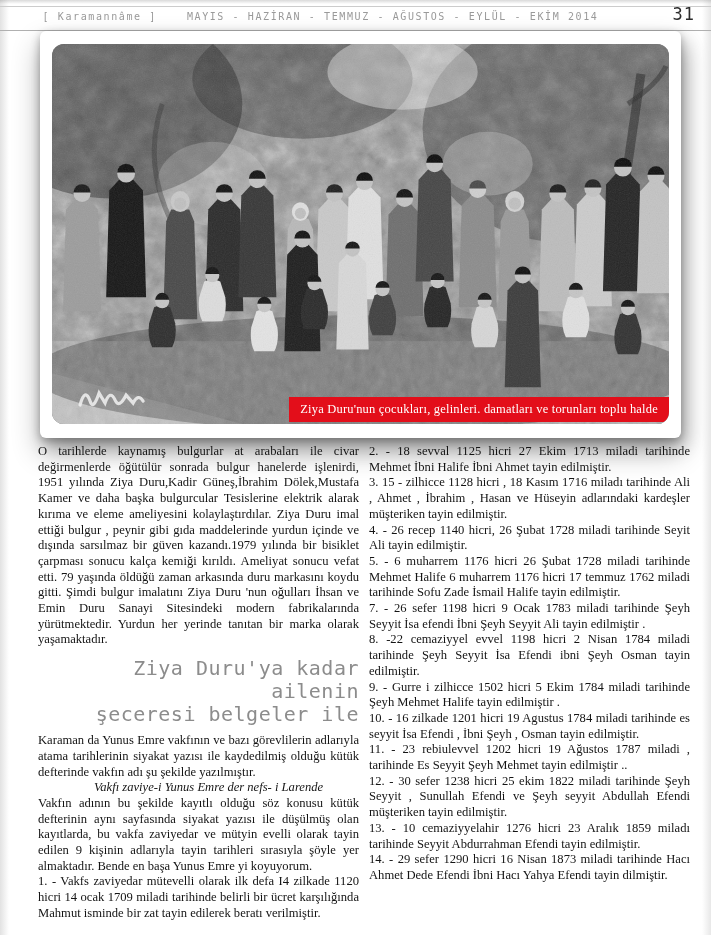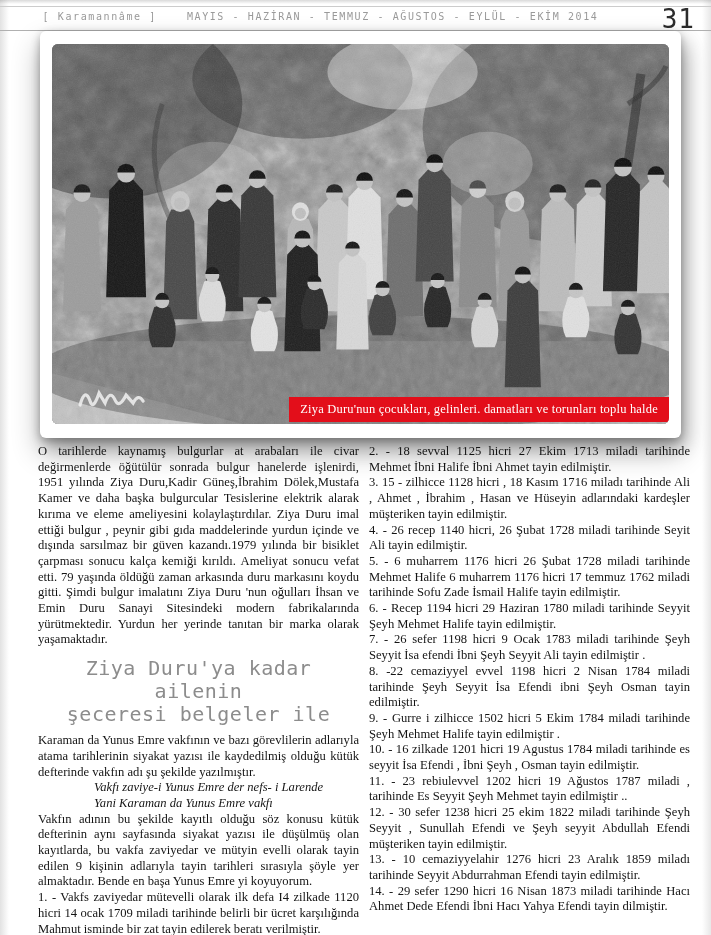--- a/index.html
+++ b/index.html
@@ -11,38 +11,38 @@
   .edge-right{right:0;top:0;bottom:0;width:9px;background:linear-gradient(to left,rgba(110,110,110,.16),rgba(110,110,110,0));}
   .edge-top{left:0;right:0;top:0;height:4px;background:linear-gradient(rgba(120,120,120,.28),rgba(120,120,120,0));}
 
   
   .rule-top{position:absolute;top:6px;left:0;right:0;height:1px;background:#cccccc;}
   .rule-bottom{position:absolute;top:30px;left:0;right:0;height:1px;background:#b0b0b0;}
   .header-text{position:absolute;top:11px;left:0;right:70px;text-align:center;
         font-family:"DejaVu Sans Mono",monospace;font-size:10px;letter-spacing:1.6px;color:#9a9a9a;white-space:nowrap;}
   .header-text .journal{margin-right:30px;}
   .page-number{position:absolute;top:4px;right:16px;font-family:"DejaVu Sans Mono",monospace;
-        font-size:26px;color:#2c2c2c;letter-spacing:1px;}
+        font-size:17px;color:#2c2c2c;letter-spacing:1px;}
 
   
   .photo-frame{position:absolute;left:40px;top:31px;width:641px;height:407px;background:#ffffff;
         border-radius:6px;padding:13px 12px 14px 12px;box-sizing:border-box;
         box-shadow:0 3px 8px rgba(0,0,0,.28),0 14px 28px rgba(0,0,0,.30),6px 10px 18px rgba(0,0,0,.18);}
-  .photo-inner{position:relative;width:100%;height:100%;overflow:hidden;border-radius:6px;background:#8a8a8a;}
+  .photo-inner{position:relative;width:100%;height:100%;overflow:hidden;border-radius:12px;background:#8a8a8a;}
   .photo-inner svg{position:absolute;inset:0;width:100%;height:100%;display:block;}
   .photo-caption{position:absolute;right:0;bottom:2px;height:25px;line-height:25px;padding:0 11px;
         color:#ffffff;font-size:12.5px;letter-spacing:.2px;font-family:"Liberation Serif",serif;white-space:nowrap;}
 
   
   .columns{position:absolute;left:38px;top:444px;width:652px;display:flex;gap:10px;}
   .col{width:321px;font-size:12.6px;line-height:15.7px;text-align:justify;
        text-justify:inter-word;color:#141414;}
   .col p{margin:0;}
   .section-heading{font-family:"DejaVu Sans Mono",monospace;font-weight:normal;color:#8c8c8c;
-       text-align:center;font-size:20px;line-height:23px;margin:9px 0 7px;letter-spacing:.5px;}
+       text-align:right;font-size:20px;line-height:23px;margin:9px 0 7px;letter-spacing:.5px;}
   .indent-line{text-align:left;padding-left:56px;font-style:italic;}
   .subhead{margin-top:10px !important;}
 </style>
 </head>
 <body>
 
 <div class="page">
   <div class="edge edge-left"></div>
   <div class="edge edge-right"></div>
   <div class="edge edge-top"></div>
@@ -147,30 +147,28 @@
 
   <div class="columns">
     <div class="col">
       <p>O tarihlerde kaynamış bulgurlar at arabaları ile civar değirmenlerde öğütülür sonrada bulgur hanelerde işlenirdi, 1951 yılında Ziya Duru,Kadir Güneş,İbrahim Dölek,Mustafa Kamer ve daha başka bulgurcular Tesislerine elektrik alarak kırıma ve eleme ameliyesini kolaylaştırdılar. Ziya Duru imal ettiği bulgur , peynir gibi gıda maddelerinde yurdun içinde ve dışında sarsılmaz bir güven kazandı.1979 yılında bir bisiklet çarpması sonucu kalça kemiği kırıldı. Ameliyat sonucu vefat etti. 79 yaşında öldüğü zaman arkasında duru markasını koydu gitti. Şimdi bulgur imalatını Ziya Duru 'nun oğulları İhsan ve Emin Duru Sanayi Sitesindeki modern fabrikalarında yürütmektedir. Yurdun her yerinde tanıtan bir marka olarak yaşamaktadır.</p>
       <h2 class="section-heading">
         <span>Ziya Duru'ya kadar ailenin</span><br>
         <span>şeceresi belgeler ile</span>
       </h2>
       <p>Karaman da Yunus Emre vakfının ve bazı görevlilerin adlarıyla atama tarihlerinin siyakat yazısı ile kaydedilmiş olduğu kütük defterinde vakfın adı şu şekilde yazılmıştır.</p>
       <p class="indent-line">Vakfı zaviye-i Yunus Emre der nefs- i Larende</p>
-      <p class="indent-line">Yani Karaman da Yunus Emre vakfı</p>
       <p>Vakfın adının bu şekilde kayıtlı olduğu söz konusu kütük defterinin aynı sayfasında siyakat yazısı ile düşülmüş olan kayıtlarda, bu vakfa zaviyedar ve mütyin evelli olarak tayin edilen 9  kişinin adlarıyla tayin tarihleri sırasıyla şöyle yer almaktadır. Bende en başa Yunus Emre yi koyuyorum.</p>
       <p>1. - Vakfs zaviyedar  mütevelli olarak ilk defa I4 zilkade 1120 hicri 14 ocak 1709 miladi tarihinde belirli bir ücret karşılığında Mahmut isminde bir zat tayin edilerek beratı verilmiştir.</p>
     </div>
     <div class="col">
       <p>2. - 18 sevval 1125 hicri 27 Ekim 1713 miladi tarihinde Mehmet İbni Halife İbni Ahmet tayin edilmiştir.</p>
       <p>3. 15 - zilhicce 1128 hicri , 18 Kasım 1716 miladı tarihinde Ali , Ahmet , İbrahim , Hasan ve Hüseyin adlarındaki kardeşler müşteriken tayin edilmiştir.</p>
       <p>4. - 26 recep 1140 hicri, 26 Şubat 1728 miladi tarihinde Seyit Ali tayin edilmiştir.</p>
       <p>5. - 6 muharrem 1176 hicri 26 Şubat 1728 miladi tarihinde Mehmet Halife 6 muharrem 1176 hicri 17 temmuz 1762 miladi tarihinde Sofu Zade İsmail Halife tayin edilmiştir.</p>
-      <p>6. - Recep 1194 hicri 29 Haziran 1780 miladi tarihinde Seyyit Şeyh Mehmet Halife tayin edilmiştir.</p>
       <p>7. - 26 sefer 1198 hicri 9 Ocak 1783 miladi tarihinde Şeyh Seyyit İsa efendi İbni Şeyh Seyyit Ali tayin edilmiştir .</p>
       <p>8. -22 cemaziyyel evvel 1198 hicri 2 Nisan 1784 miladi tarihinde Şeyh Seyyit İsa Efendi ibni Şeyh Osman tayin edilmiştir.</p>
       <p>9. - Gurre i zilhicce 1502 hicri 5 Ekim 1784 miladi tarihinde Şeyh Mehmet Halife tayin edilmiştir .</p>
       <p>10. - 16 zilkade 1201 hicri 19 Agustus 1784 miladi tarihinde es seyyit İsa Efendi , İbni Şeyh , Osman tayin edilmiştir.</p>
       <p>11. -  23 rebiulevvel 1202 hicri 19 Ağustos 1787 miladi , tarihinde Es Seyyit Şeyh Mehmet tayin edilmiştir ..</p>
       <p>12. - 30 sefer 1238 hicri 25 ekim 1822 miladi tarihinde Şeyh Seyyit , Sunullah Efendi ve Şeyh seyyit Abdullah Efendi müşteriken tayin edilmiştir.</p>
       <p>13.  - 10 cemaziyyelahir 1276 hicri 23 Aralık 1859 miladı tarihinde Seyyit Abdurrahman Efendi tayin edilmiştir.</p>
       <p>14. - 29 sefer 1290 hicri 16 Nisan 1873 miladi tarihinde Hacı Ahmet Dede Efendi İbni Hacı Yahya Efendi tayin dilmiştir.</p>
     </div>
   </div>

